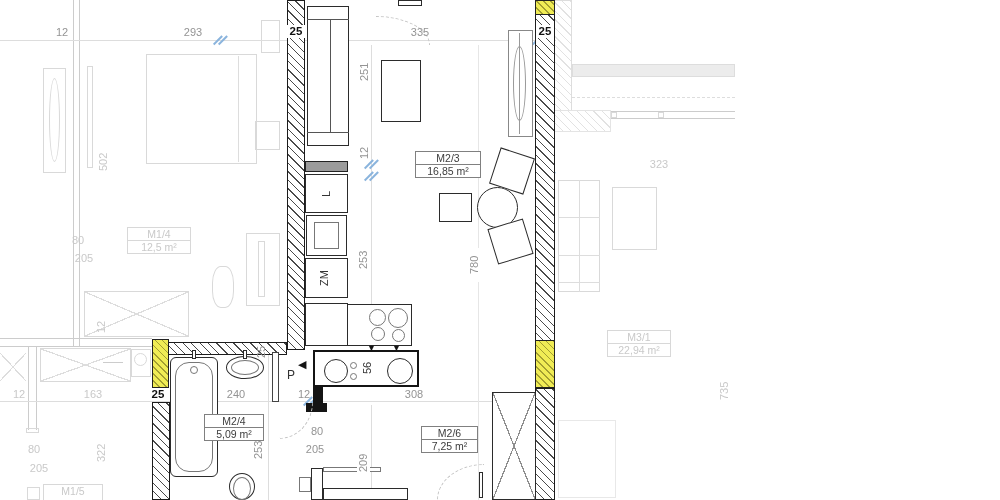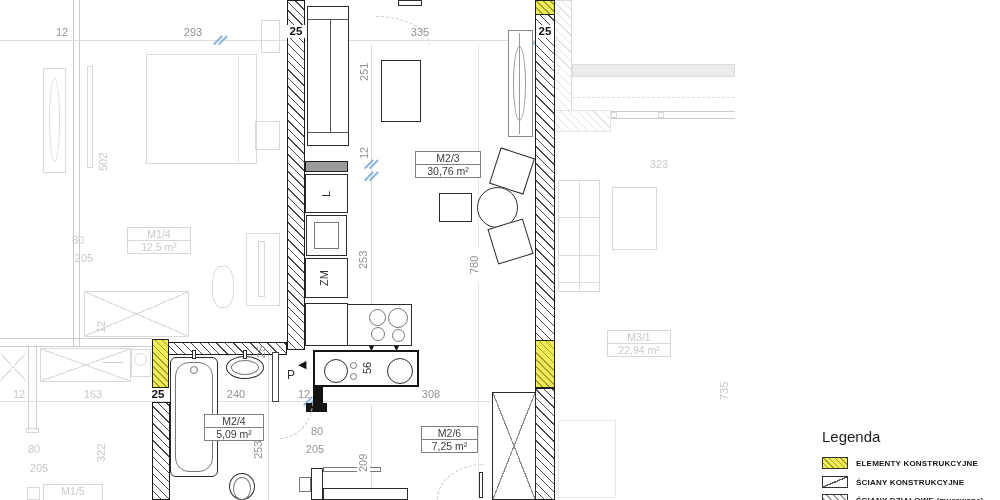--- a/index.html
+++ b/index.html
@@ -175,21 +175,21 @@
   <div class="abs dim bdim" style="left:287px;top:25px;width:18px">25</div>
   <div class="abs dim" style="left:403px;top:26px;width:34px">335</div>
   <div class="abs dim bdim" style="left:536px;top:25px;width:18px">25</div>
   <div class="abs dim vt" style="left:358px;top:55px;width:13px;height:34px">251</div>
   <div class="abs dim vt" style="left:358px;top:142px;width:13px;height:22px">12</div>
   <div class="abs dim vt" style="left:357px;top:243px;width:13px;height:34px">253</div>
   <div class="abs dim vt" style="left:468px;top:248px;width:13px;height:34px;background:#fff">780</div>
   <div class="abs dim vt" style="left:255px;top:340px;width:13px;height:24px">25</div>
   <div class="abs dim" style="left:221px;top:388px;width:30px">240</div>
   <div class="abs dim" style="left:294px;top:388px;width:20px">12</div>
-  <div class="abs dim" style="left:415px;top:388px;width:32px">308</div>
+  <div class="abs dim" style="left:398px;top:388px;width:32px">308</div>
   <div class="abs dim vt" style="left:361px;top:355px;width:12px;height:26px;background:#fff;color:#333">56</div>
   <div class="abs dim vt" style="left:252px;top:433px;width:13px;height:34px">253</div>
   <div class="abs dim" style="left:305px;top:425px;width:24px">80</div>
   <div class="abs dim" style="left:299px;top:443px;width:32px">205</div>
   <div class="abs dim vt" style="left:357px;top:446px;width:13px;height:34px;background:#fff">209</div>
   <div class="abs dim bdim" style="left:148px;top:388px;width:20px">25</div>
   <div class="abs dim" style="left:284px;top:369px;width:14px;color:#333;font-size:12px">P</div>
 
   <div class="abs dim fdim vt" style="left:97px;top:144px;width:13px;height:36px">502</div>
   <div class="abs dim fdim" style="left:66px;top:234px;width:24px">80</div>
@@ -198,21 +198,21 @@
   <div class="abs dim fdim" style="left:8px;top:388px;width:22px">12</div>
   <div class="abs dim fdim" style="left:78px;top:388px;width:30px">163</div>
   <div class="abs dim fdim" style="left:22px;top:443px;width:24px">80</div>
   <div class="abs dim fdim" style="left:22px;top:462px;width:34px">205</div>
   <div class="abs dim fdim vt" style="left:95px;top:436px;width:13px;height:34px">322</div>
   <div class="abs dim fdim" style="left:641px;top:158px;width:36px">323</div>
   <div class="abs dim fdim vt" style="left:718px;top:374px;width:13px;height:34px">735</div>
 
   <div class="abs rb" style="left:415px;top:151px;width:66px">
     <div class="cell">M2/3</div>
-    <div class="cell">30,76 m²</div>
+    <div class="cell">16,85 m²</div>
   </div>
   <div class="abs rb" style="left:204px;top:414px;width:60px">
     <div class="cell">M2/4</div>
     <div class="cell">5,09 m²</div>
   </div>
   <div class="abs rb" style="left:421px;top:426px;width:57px">
     <div class="cell">M2/6</div>
     <div class="cell">7,25 m²</div>
   </div>
   <div class="abs rb rbf" style="left:127px;top:227px;width:64px">
@@ -220,29 +220,14 @@
     <div class="cell">12,5 m²</div>
   </div>
   <div class="abs rb rbf" style="left:607px;top:330px;width:64px">
     <div class="cell">M3/1</div>
     <div class="cell">22,94 m²</div>
   </div>
   <div class="abs rb rbf" style="left:43px;top:484px;width:60px">
     <div class="cell" style="height:16px">M1/5</div>
   </div>
 
-  <div class="abs" style="left:820px;top:424px;width:180px;height:76px">
-    <div class="legend-title" style="position:absolute;left:2px;top:4px">Legenda</div>
-    <div class="legend-row" style="position:absolute;left:2px;top:33px">
-      <span class="sw sw-y"></span>
-      <span class="legend-label">ELEMENTY KONSTRUKCYJNE</span>
-    </div>
-    <div class="legend-row" style="position:absolute;left:2px;top:52px">
-      <span class="sw sw-d"></span>
-      <span class="legend-label">ŚCIANY KONSTRUKCYJNE</span>
-    </div>
-    <div class="legend-row" style="position:absolute;left:2px;top:70px">
-      <span class="sw sw-p"></span>
-      <span class="legend-label">ŚCIANY DZIAŁOWE (murowane)</span>
-    </div>
-  </div>
 
 </div>
 
 </body></html>

